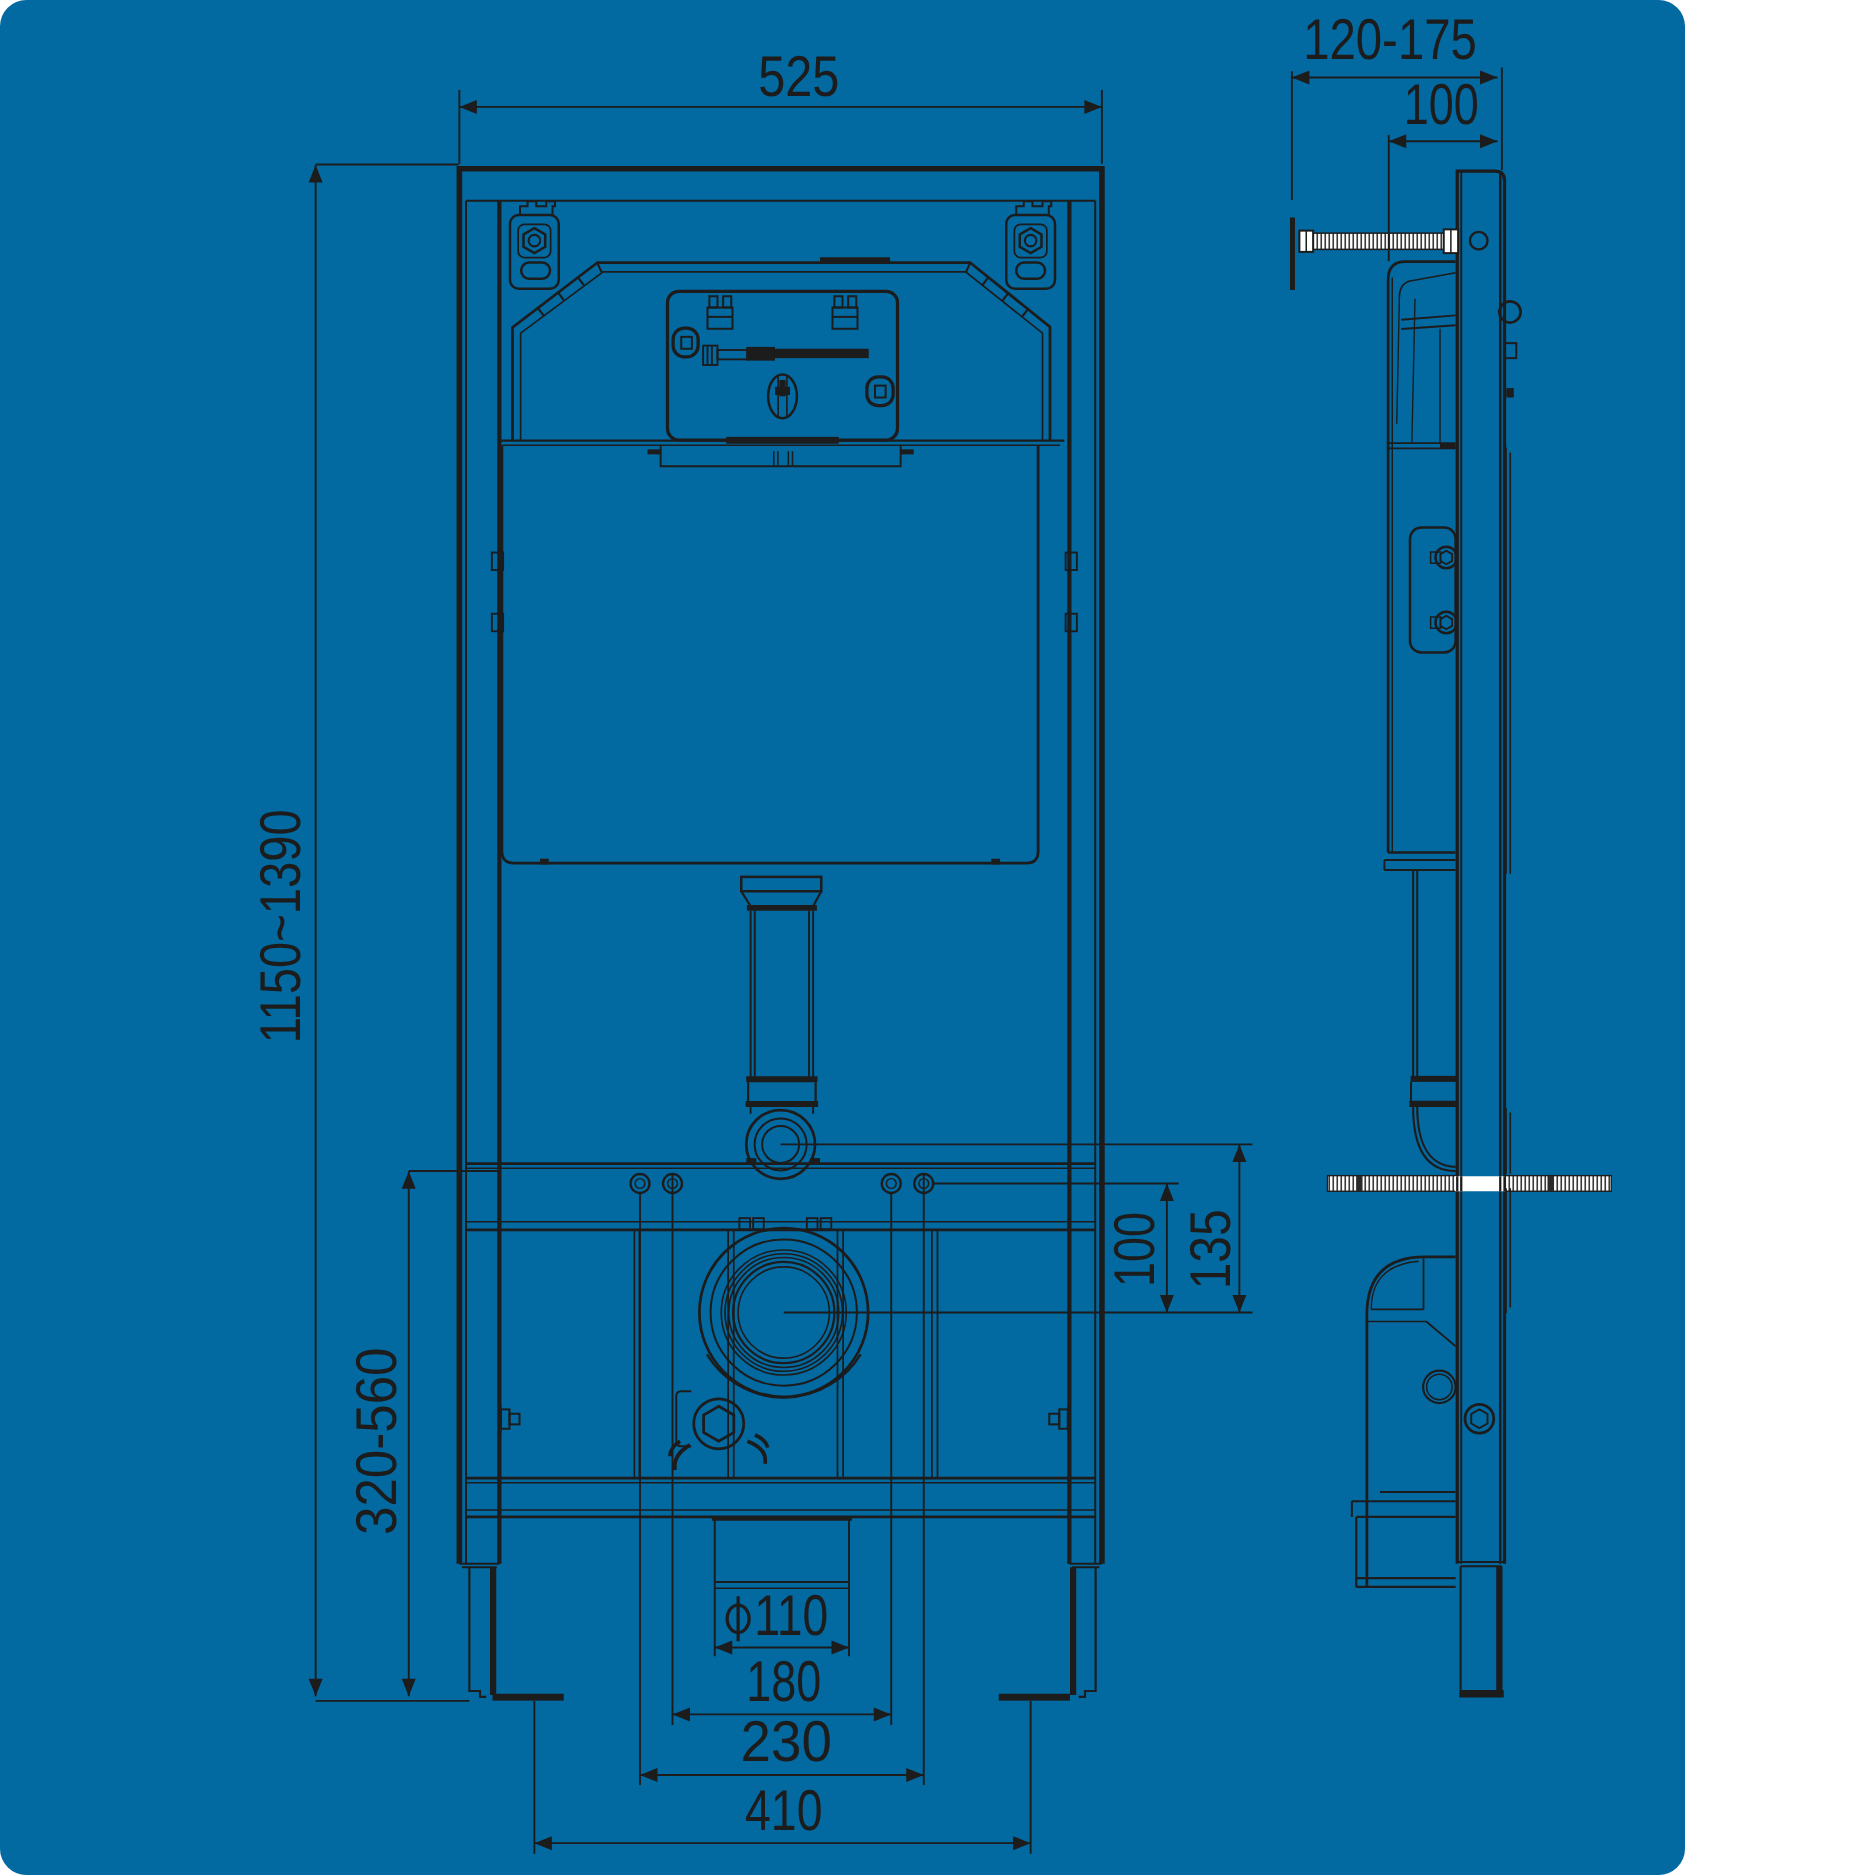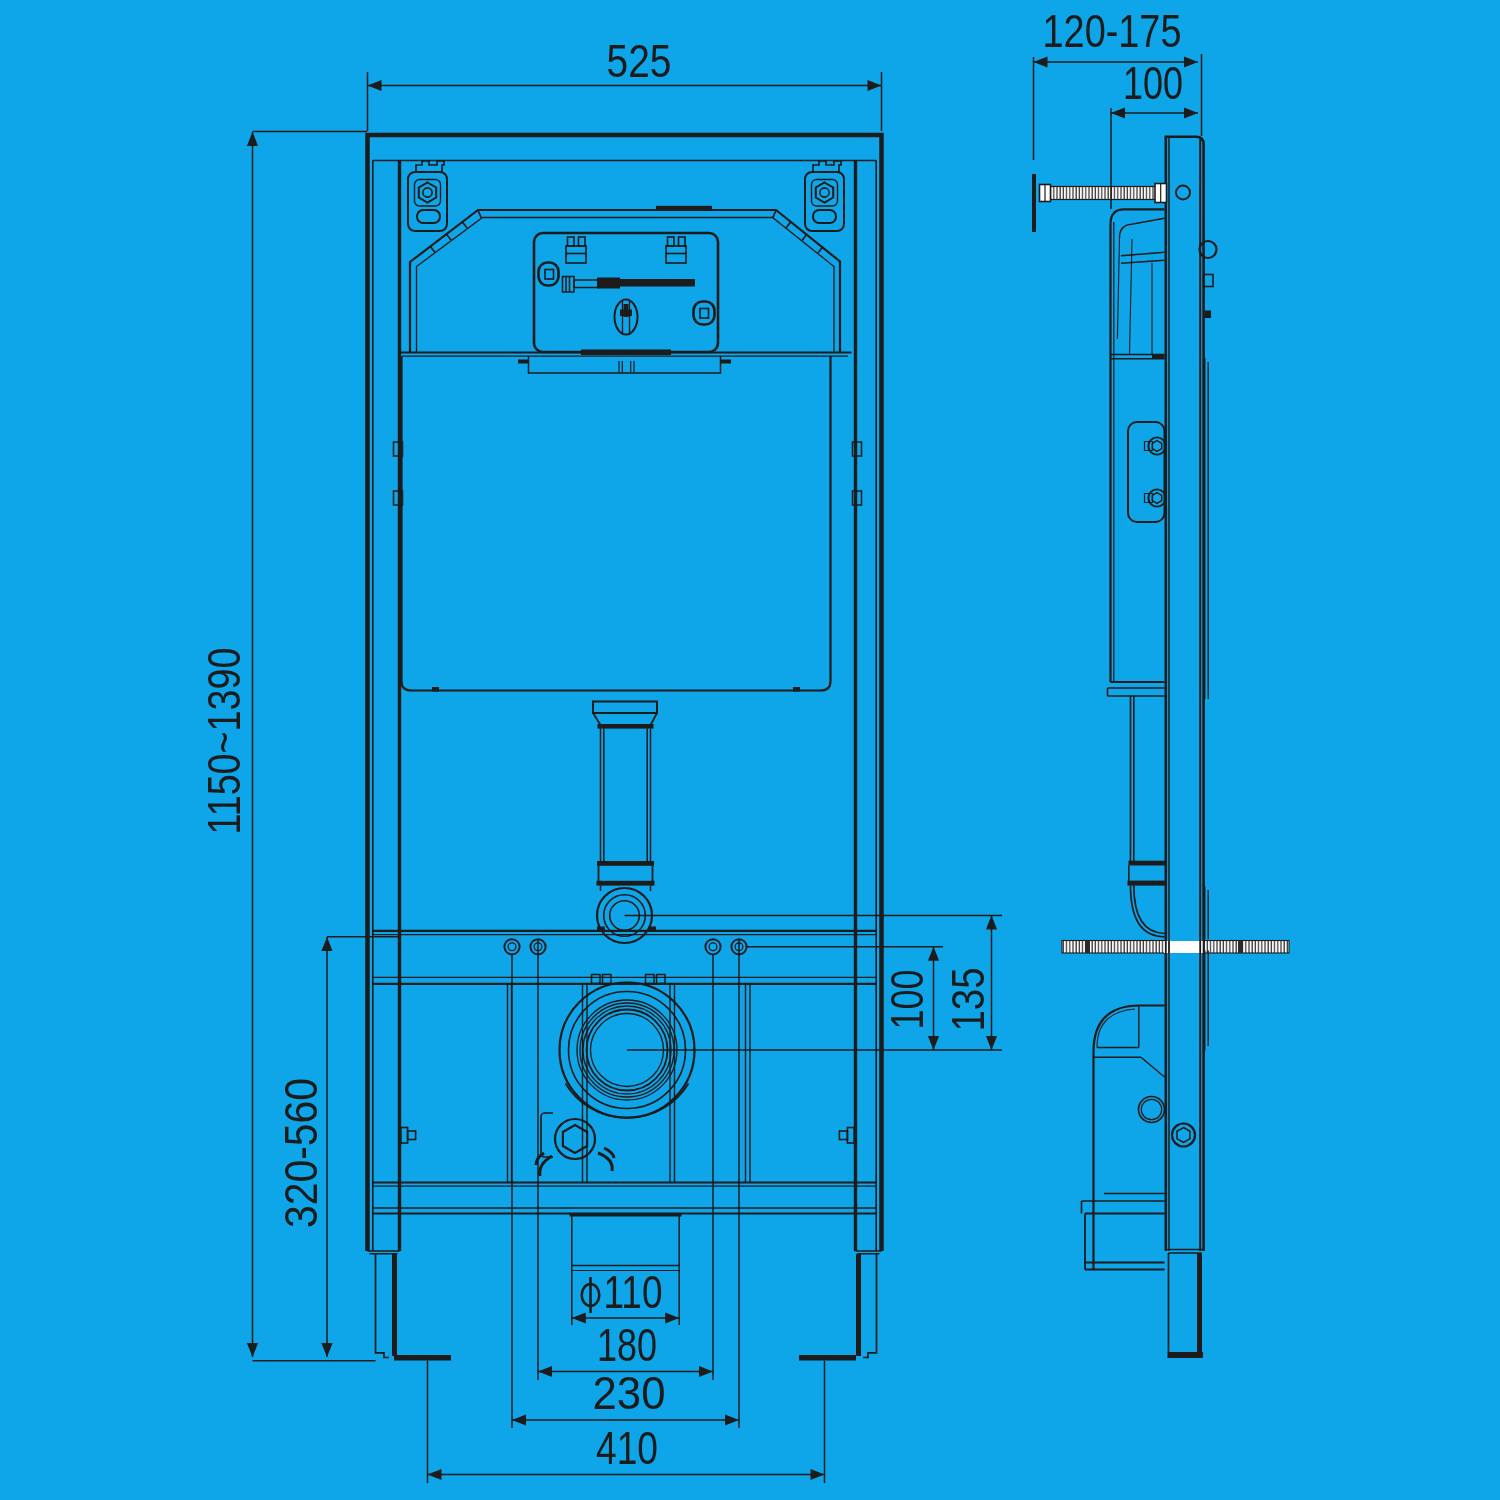--- a/index.html
+++ b/index.html
@@ -1,16 +1,16 @@
 <!DOCTYPE html>
 <html><head>
 <meta charset="utf-8">
 <style>
   html,body{margin:0;padding:0;background:#ffffff;}
-  .wrap{width:1500px;height:1500px;background:#0ea5e9;}
+  .wrap{width:1348px;height:1500px;background:#0369a1;border-radius:21px;}
   text{font-family:"Liberation Sans", sans-serif; fill:#1c1c1c;}
 </style>
 </head>
 <body>
 <div class="wrap">
 <svg width="1500" height="1500" viewBox="0 0 1500 1500">
 <defs>
   <pattern id="thread" width="3.2" height="14" patternUnits="userSpaceOnUse">
     <rect width="3.2" height="14" fill="#ffffff"></rect>
     <line x1="1" y1="0" x2="1" y2="14" stroke="#3a3a3a" stroke-width="1.3"></line>

